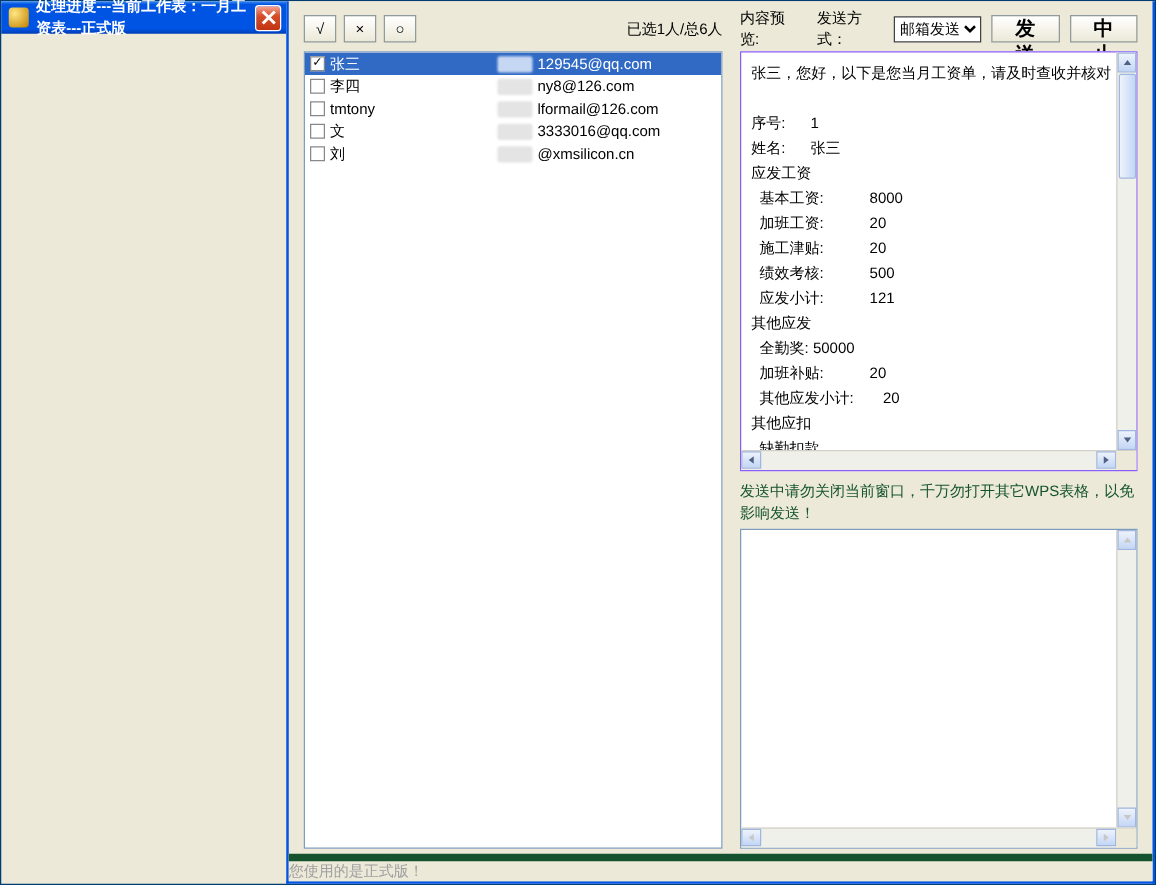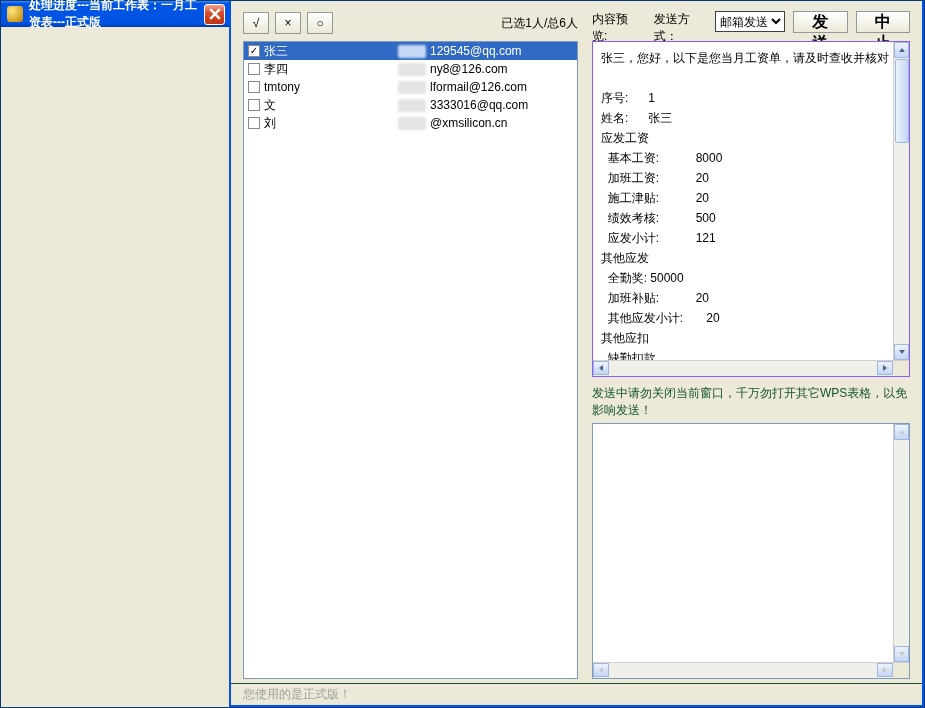--- a/index.html
+++ b/index.html
@@ -105,20 +105,21 @@
     width: 28px; height: 13px;
     background: #e4e4e4;
     filter: blur(1px);
     border-radius: 2px;
   }
   .listrow.selected .blur-swatch { background: #c6d7f3; }
   .listrow .em { }
   
   .right-header {
     display: flex;
+    align-items: center;
     height: 24px;
     margin-bottom: 6px;
     gap: 8px;
   }
   .right-header .spacer { flex: 1; }
   .right-header select.method {
     border: 1px solid #404040;
     font-size: 12px;
     height: 21px;
     font-family: inherit;
@@ -189,23 +190,23 @@
   .result-box-wrap { flex: 1; position: relative; min-height: 160px; display:flex; }
   .result-box {
     flex: 1;
     background: #fff;
     border: 1px solid #7f9db9;
   }
   
   .statusbar {
     height: 22px;
     background: #ece9d8;
-    border-top: 1px solid #14532d;
+    border-top: 6px solid #14532d;
     display: flex; align-items: center;
-    padding: 0 12px;
+    padding: 0 0;
     color: #a0a0a0;
   }
 </style>
 </head>
 <body>
 
 <div class="window">
 
   <div class="titlebar">
     <div class="appicon"></div>

